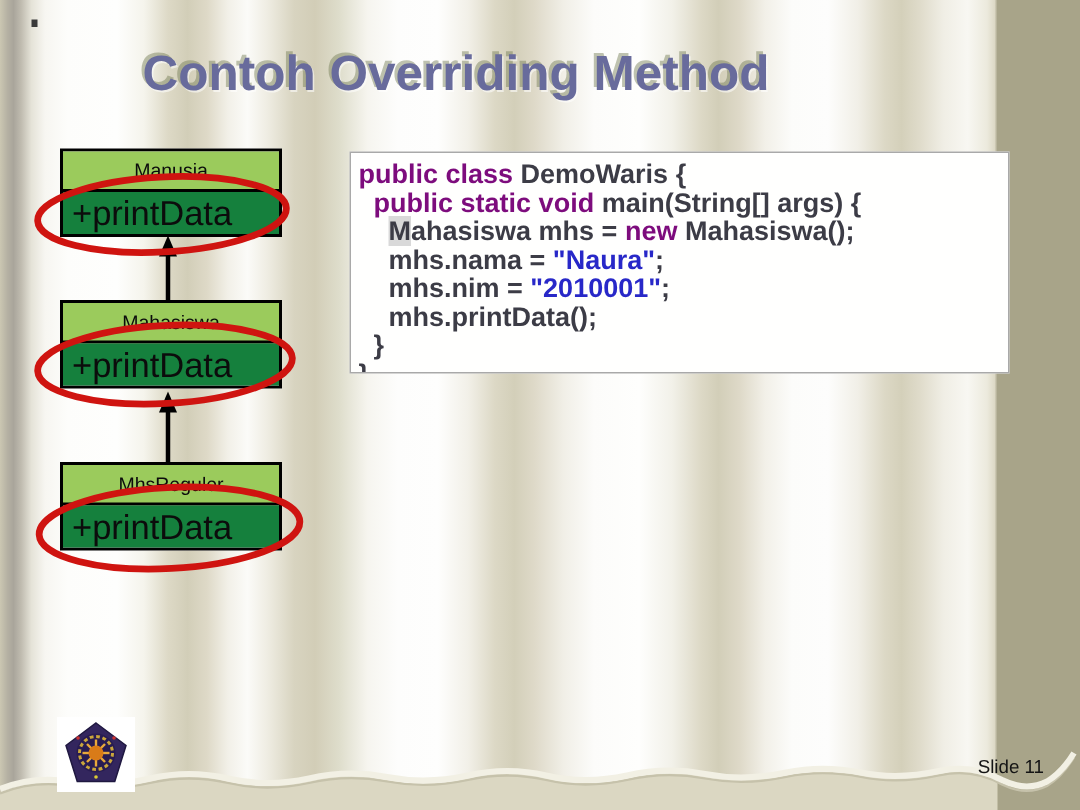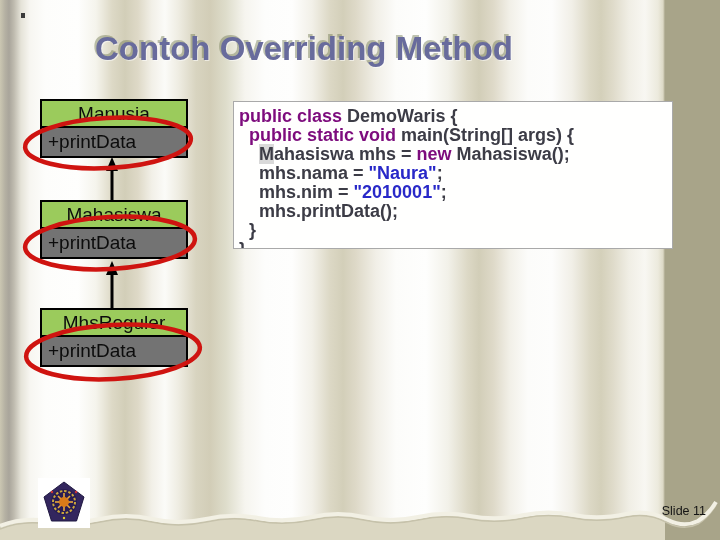--- a/index.html
+++ b/index.html
@@ -29,46 +29,46 @@
   }
   .stray-mark{position:absolute;left:21px;top:13px;width:4px;height:5px;background:#3a3a3a;}
   
   .class-box{
     position:absolute;left:40px;width:148px;border:2px solid #000;background:#fff;
     box-sizing:border-box;
   }
   .class-box .hdr{
     background:var(--green);border-bottom:2px solid #000;
     height:25px;line-height:25px;text-align:center;
-    font-size:19px;color:#0c0c0c;
+    font-size:13px;color:#0c0c0c;
   }
   .class-box .row{
     height:28px;line-height:28px;padding-left:6px;
-    font-size:19px;color:#0c0c0c;background:#737373;
+    font-size:23px;color:#0c0c0c;background:#15803d;
   }
   
   .overlay{position:absolute;inset:0;pointer-events:none;}
   .annot{stroke:var(--red);stroke-width:4.5;fill:none;}
   
   .code-panel{
     position:absolute;left:233px;top:101px;width:440px;height:148px;
     background:#fffffe;border:1px solid #a9a9a9;box-sizing:border-box;
     padding:5px 0 0 5px;overflow:hidden;
   }
   .code{
     font-family:Liberation Sans, sans-serif;
     font-size:18px;line-height:19px;font-weight:bold;white-space:pre;
   }
   .tok-kw{color:var(--kw);}
   .tok-str{color:var(--str);font-weight:bold;}
   .tok-p{color:var(--plain);}
   .tok-hl{color:var(--plain);background:#d9d9d9;}
   
   .slide-number{
-    position:absolute;top:504px;right:14px;font-size:12.5px;color:#141414;
+    position:absolute;top:504px;right:24px;font-size:12.5px;color:#141414;
   }
   .logo-plate{position:absolute;left:38px;top:478px;width:52px;height:50px;background:#fff;}
 </style>
 </head>
 <body>
 
 <div class="slide-bg"></div>
 
 <div class="stray-mark"></div>
 

